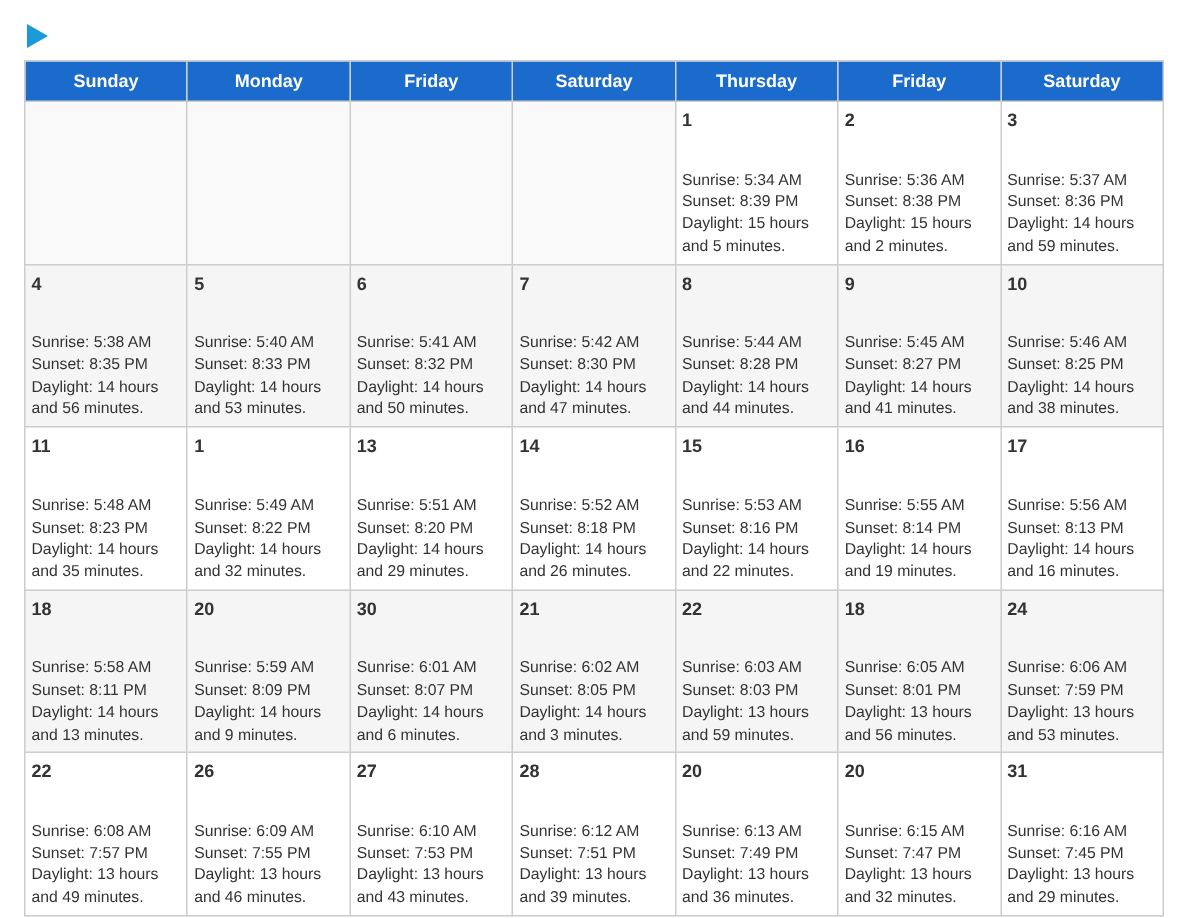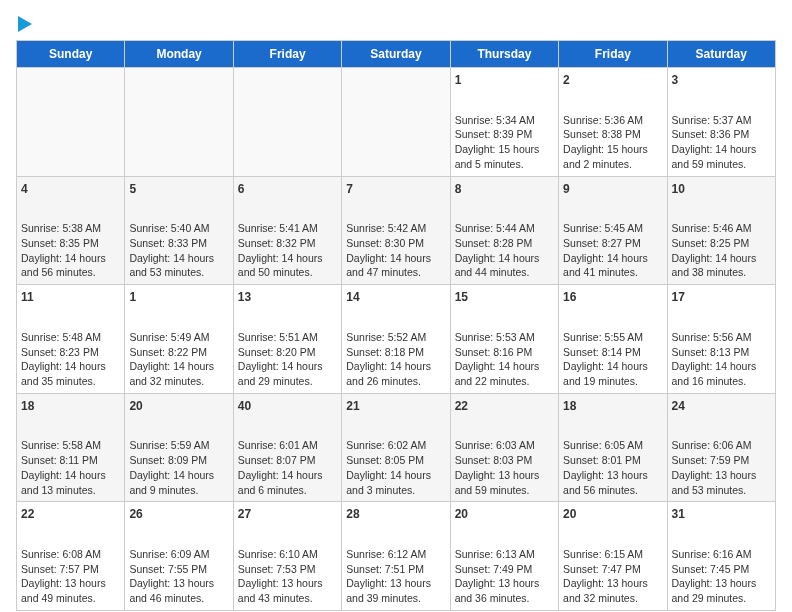--- a/index.html
+++ b/index.html
@@ -210,21 +210,21 @@
       <tr class="row-even">
         <td>
           <span class="day-number">18</span>
           <div class="day-info">Sunrise: 5:58 AM<br>Sunset: 8:11 PM<br>Daylight: 14 hours<br>and 13 minutes.</div>
         </td>
         <td>
           <span class="day-number">20</span>
           <div class="day-info">Sunrise: 5:59 AM<br>Sunset: 8:09 PM<br>Daylight: 14 hours<br>and 9 minutes.</div>
         </td>
         <td>
-          <span class="day-number">40</span>
+          <span class="day-number">30</span>
           <div class="day-info">Sunrise: 6:01 AM<br>Sunset: 8:07 PM<br>Daylight: 14 hours<br>and 6 minutes.</div>
         </td>
         <td>
           <span class="day-number">21</span>
           <div class="day-info">Sunrise: 6:02 AM<br>Sunset: 8:05 PM<br>Daylight: 14 hours<br>and 3 minutes.</div>
         </td>
         <td>
           <span class="day-number">22</span>
           <div class="day-info">Sunrise: 6:03 AM<br>Sunset: 8:03 PM<br>Daylight: 13 hours<br>and 59 minutes.</div>
         </td>

